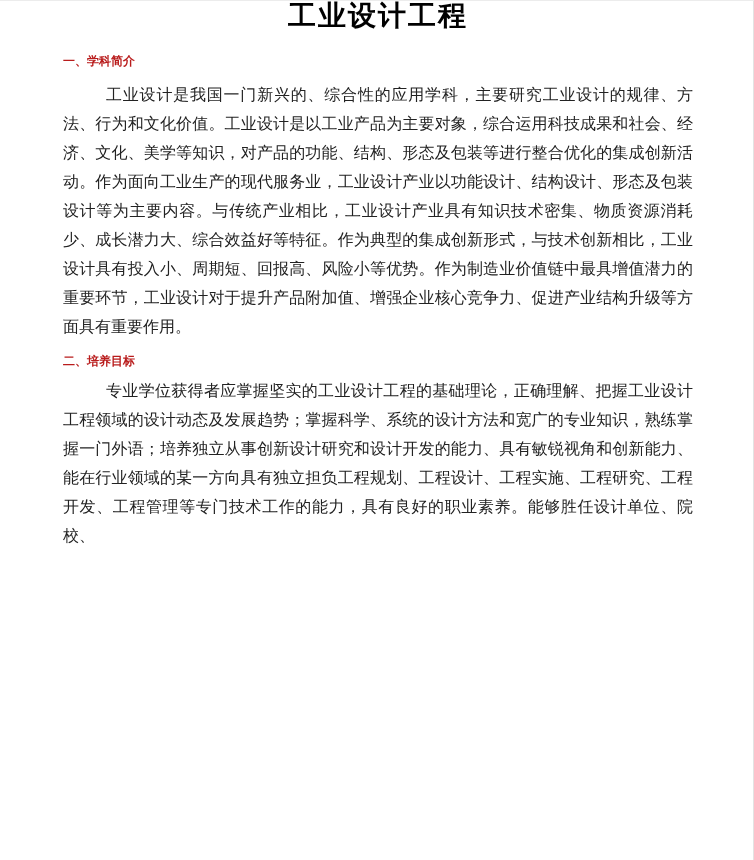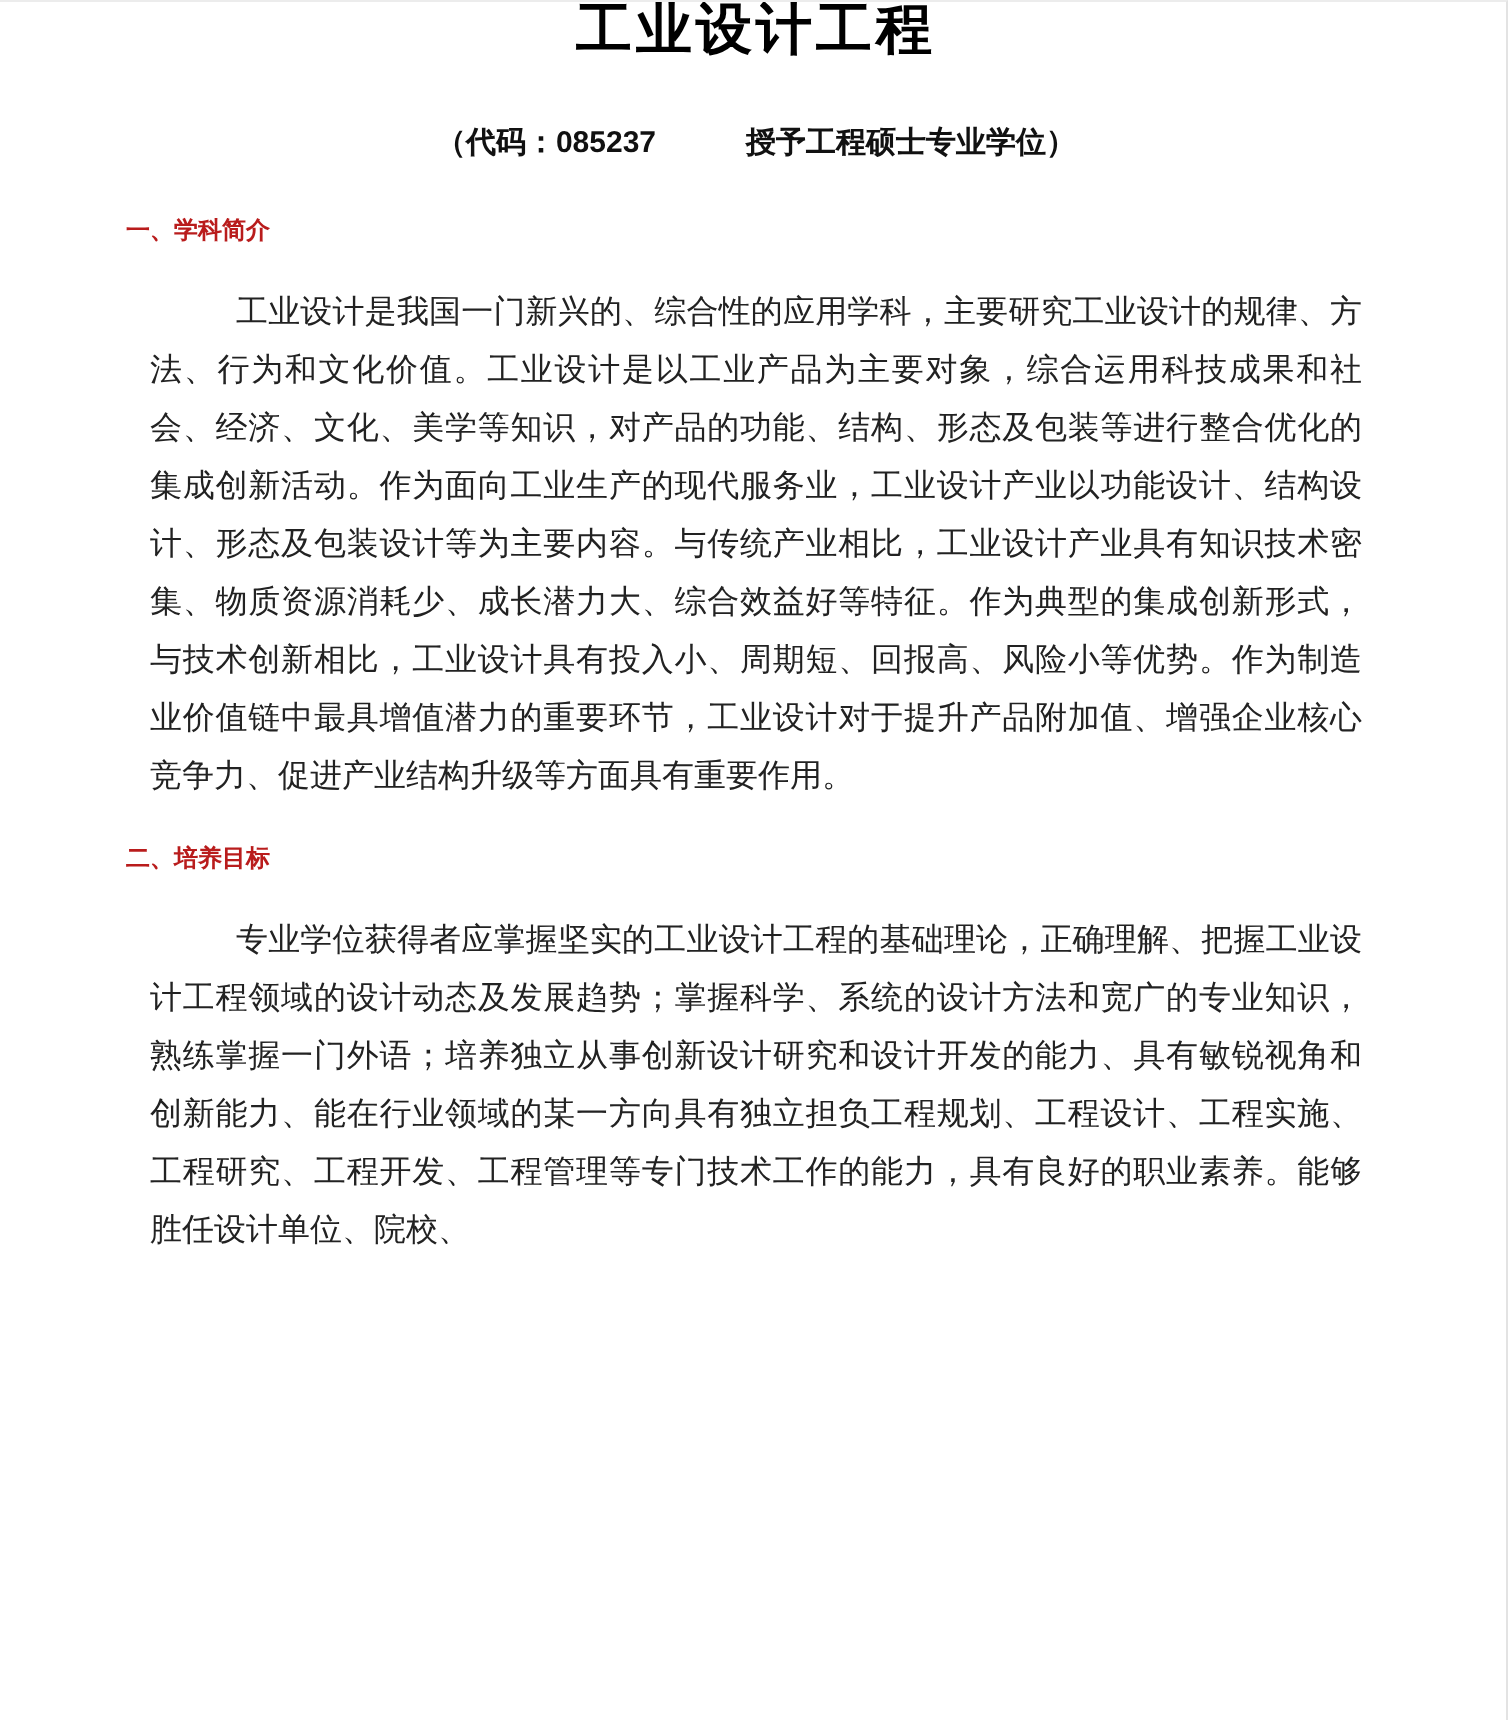--- a/index.html
+++ b/index.html
@@ -46,38 +46,37 @@
     line-height: 29px;
     color: #b91c1c;
   }
   .section-heading.first {
     margin: 15px 0 4px 0;
   }
   .section-heading.second {
     margin: 6px 0 0 0;
   }
   .body-para {
-    margin: 12px;
+    margin: 0;
     font-family: "Liberation Serif", "DejaVu Serif", serif;
     font-size: 16px;
     line-height: 29px;
     text-align: justify;
     text-justify: inter-character;
     text-indent: 43px;
     color: #222222;
   }
 </style>
 </head>
 <body>
 
 <div class="page">
 
   <h1 class="doc-title">工业设计工程</h1>
 
-  <p class="doc-subtitle">（代码：085237　　　授予工程硕士专业学位）</p>
 
   <h2 class="section-heading first">一、学科简介</h2>
 
   <p class="body-para">工业设计是我国一门新兴的、综合性的应用学科，主要研究工业设计的规律、方法、行为和文化价值。工业设计是以工业产品为主要对象，综合运用科技成果和社会、经济、文化、美学等知识，对产品的功能、结构、形态及包装等进行整合优化的集成创新活动。作为面向工业生产的现代服务业，工业设计产业以功能设计、结构设计、形态及包装设计等为主要内容。与传统产业相比，工业设计产业具有知识技术密集、物质资源消耗少、成长潜力大、综合效益好等特征。作为典型的集成创新形式，与技术创新相比，工业设计具有投入小、周期短、回报高、风险小等优势。作为制造业价值链中最具增值潜力的重要环节，工业设计对于提升产品附加值、增强企业核心竞争力、促进产业结构升级等方面具有重要作用。</p>
 
 
   <h2 class="section-heading second">二、培养目标</h2>
 
 
   <p class="body-para">专业学位获得者应掌握坚实的工业设计工程的基础理论，正确理解、把握工业设计工程领域的设计动态及发展趋势；掌握科学、系统的设计方法和宽广的专业知识，熟练掌握一门外语；培养独立从事创新设计研究和设计开发的能力、具有敏锐视角和创新能力、能在行业领域的某一方向具有独立担负工程规划、工程设计、工程实施、工程研究、工程开发、工程管理等专门技术工作的能力，具有良好的职业素养。能够胜任设计单位、院校、</p>

